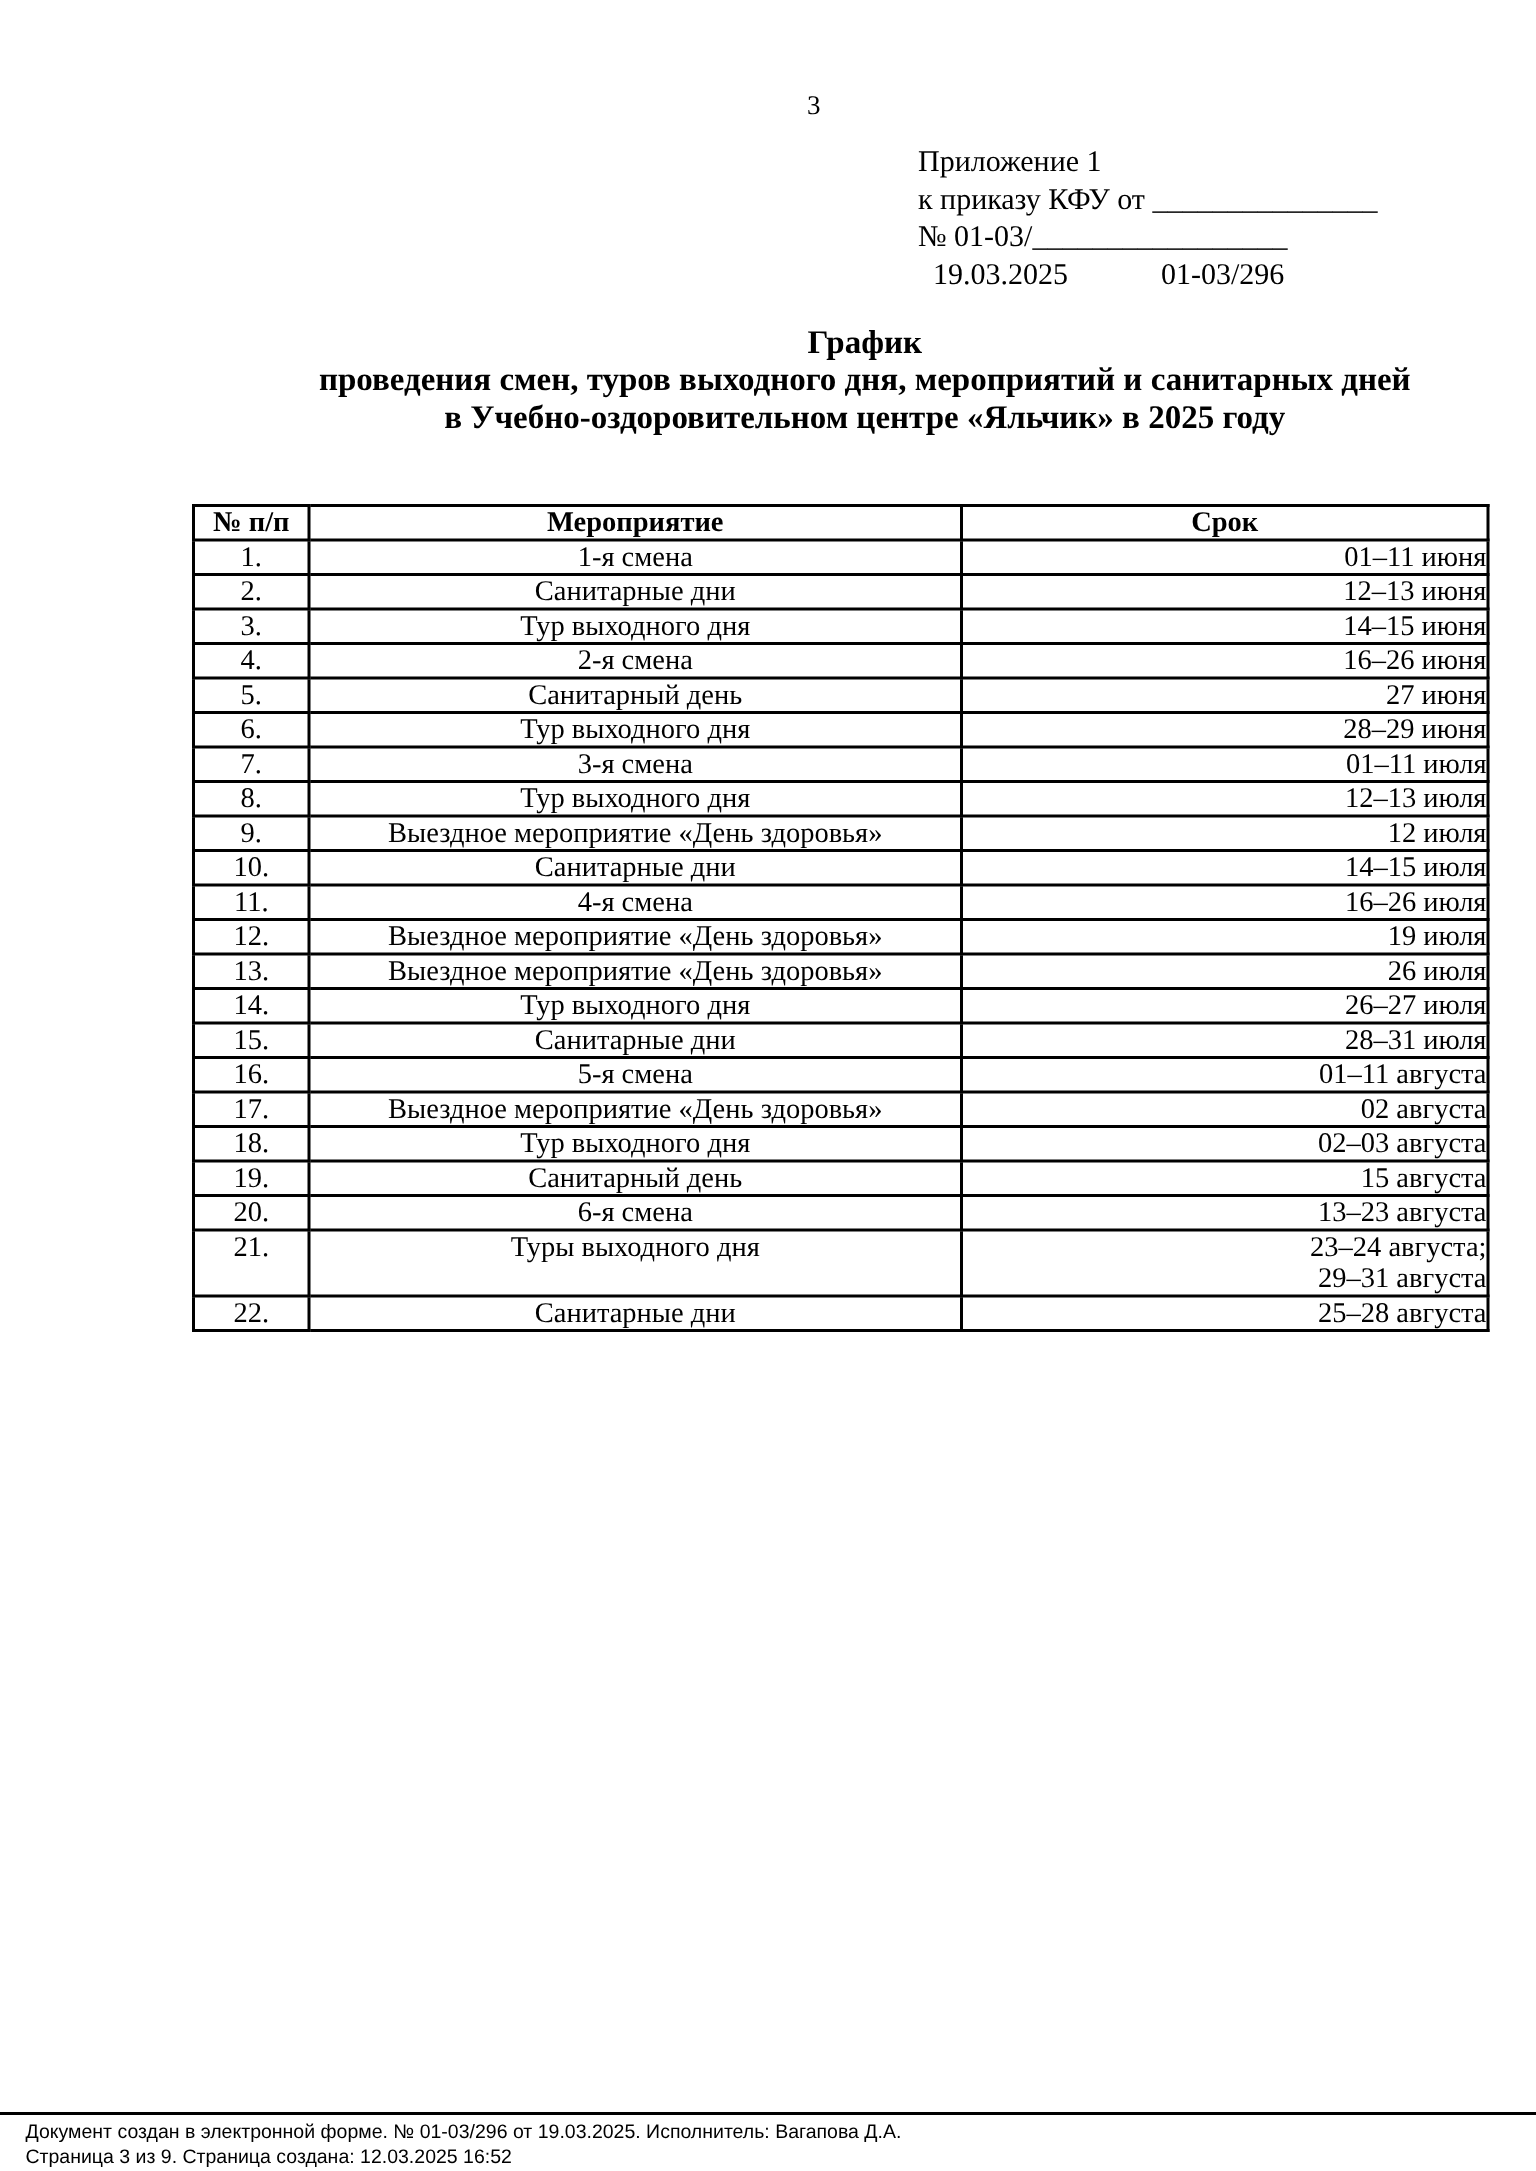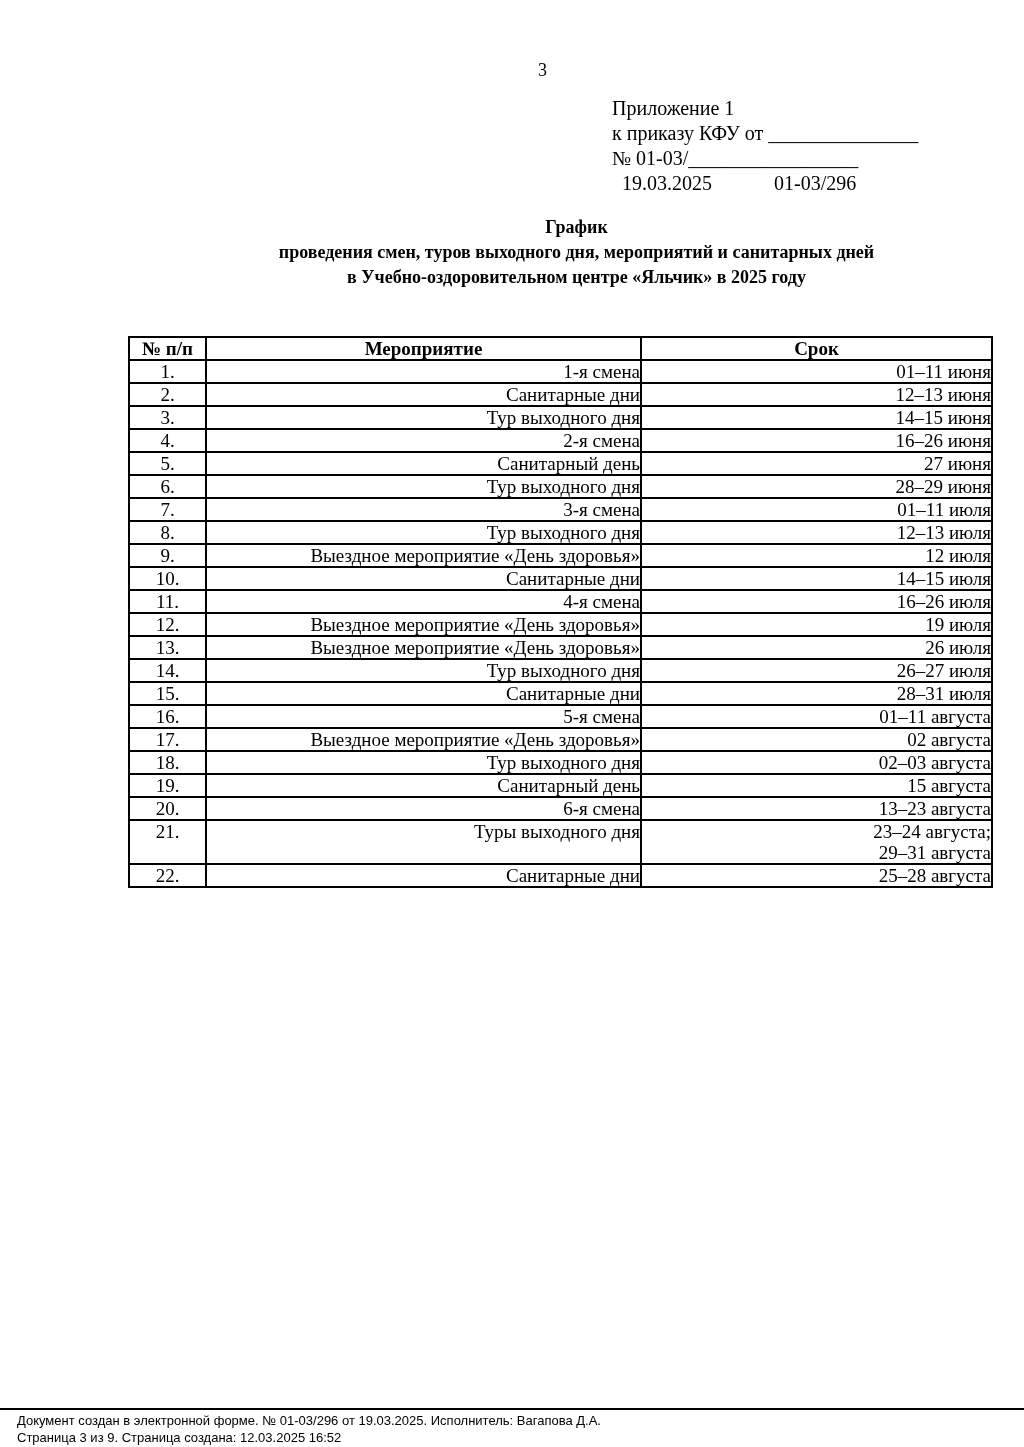--- a/index.html
+++ b/index.html
@@ -41,21 +41,21 @@
     display: inline-block;
     margin-left: 57px;
   }
   .doc-title {
     position: absolute;
     left: 145px;
     top: 215px;
     width: 863px;
     text-align: center;
     font-weight: bold;
-    font-size: 18px;
+    font-size: 22px;
     line-height: 25px;
   }
   table.schedule {
     position: absolute;
     left: 128px;
     top: 336px;
     width: 863px;
     border-collapse: collapse;
     table-layout: fixed;
     font-size: 19px;
@@ -70,21 +70,21 @@
     overflow: hidden;
   }
   table.schedule th {
     font-weight: bold;
     text-align: center;
   }
   col.col-num { width: 77px; }
   col.col-event { width: 435px; }
   col.col-period { width: 351px; }
   td.c-num { text-align: center; }
-  td.c-event { text-align: right; padding-left: 8px; margin-top: 18px; }
+  td.c-event { text-align: center; padding-left: 8px; margin-top: 18px; }
   td.c-period { text-align: right; white-space: pre-line; }
   .footer-rule {
     position: absolute;
     left: 0;
     top: 1408px;
     width: 1024px;
     height: 2px;
     background: #000000;
   }
   .doc-footer {

